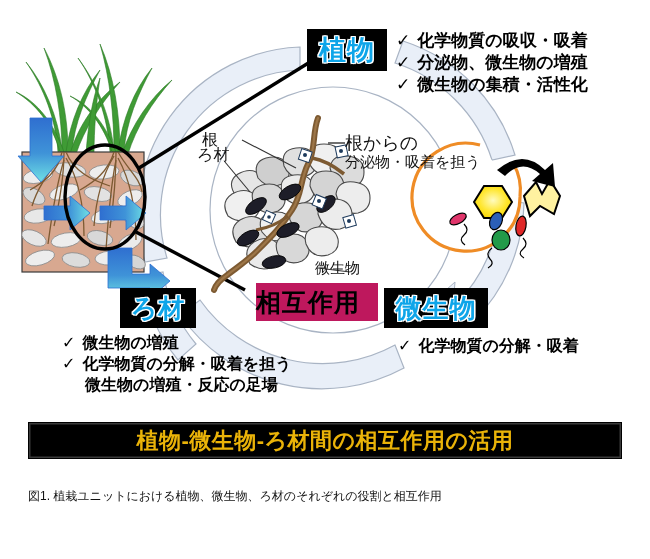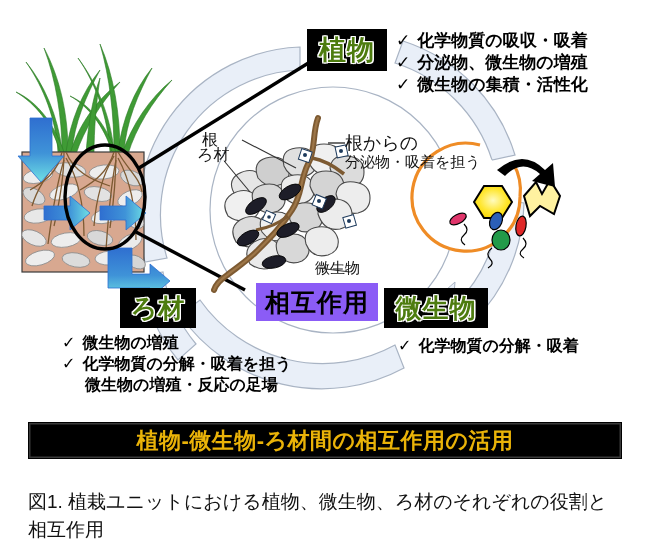--- a/index.html
+++ b/index.html
@@ -9,38 +9,38 @@
     font-family:"Liberation Sans","DejaVu Sans",sans-serif;
     overflow:hidden;
     position:relative;
   }
   #stage{position:absolute;left:0;top:0;width:650px;height:559px;}
   .abs{position:absolute;}
 
   
   .chip{
     background:#000;
-    color:#4d7c0f;
+    color:#0ea5e9;
     font-weight:bold;
     letter-spacing:1px;
     display:flex;align-items:center;justify-content:center;
     text-shadow:
       -1.3px -1.3px 0 #fff, 1.3px -1.3px 0 #fff,
       -1.3px  1.3px 0 #fff, 1.3px  1.3px 0 #fff,
       -1.3px 0 0 #fff, 1.3px 0 0 #fff,
       0 -1.3px 0 #fff, 0 1.3px 0 #fff;
     box-sizing:border-box;
   }
   
   .chip-cream{
-    background:#8b5cf6;
+    background:#be185d;
     color:#000;
     font-weight:bold;
     letter-spacing:1px;
-    display:flex;align-items:center;justify-content:center;
+    display:flex;align-items:center;justify-content:flex-start;
     box-sizing:border-box;
   }
 
   
   .bullets{font-weight:bold;color:#000;line-height:1.30;}
   .brow{display:flex;align-items:flex-start;white-space:nowrap;}
   .ck{flex:0 0 auto;margin-right:7px;font-weight:normal;}
   .btext{flex:1 1 auto;}
   .bcont{padding-left:23px;white-space:nowrap;}
 
@@ -333,15 +333,15 @@
     <div class="brow">
       <span class="ck">✓</span>
       <span class="btext">化学物質の分解・吸着</span>
     </div>
   </div>
 
   <div id="banner" class="abs" style="left:28px;top:422px;width:594px;height:37px;">
     <span style="font-size:22px;">植物-微生物-ろ材間の相互作用の活用</span>
   </div>
 
-  <div id="caption" class="abs" style="left:28px;top:488px;width:596px;font-size:19px;">図1. 植栽ユニットにおける植物、微生物、ろ材のそれぞれの役割と相互作用</div>
+  <div id="caption" class="abs" style="left:28px;top:488px;width:596px;font-size:12px;">図1. 植栽ユニットにおける植物、微生物、ろ材のそれぞれの役割と相互作用</div>
 
 </div>
 
 </body></html>

